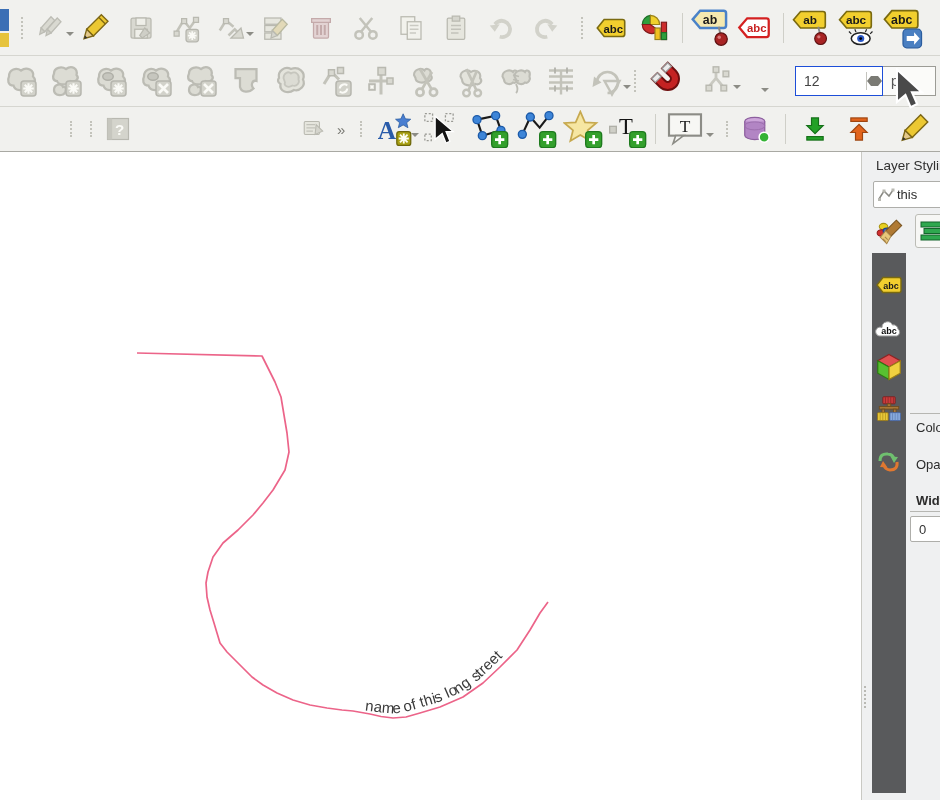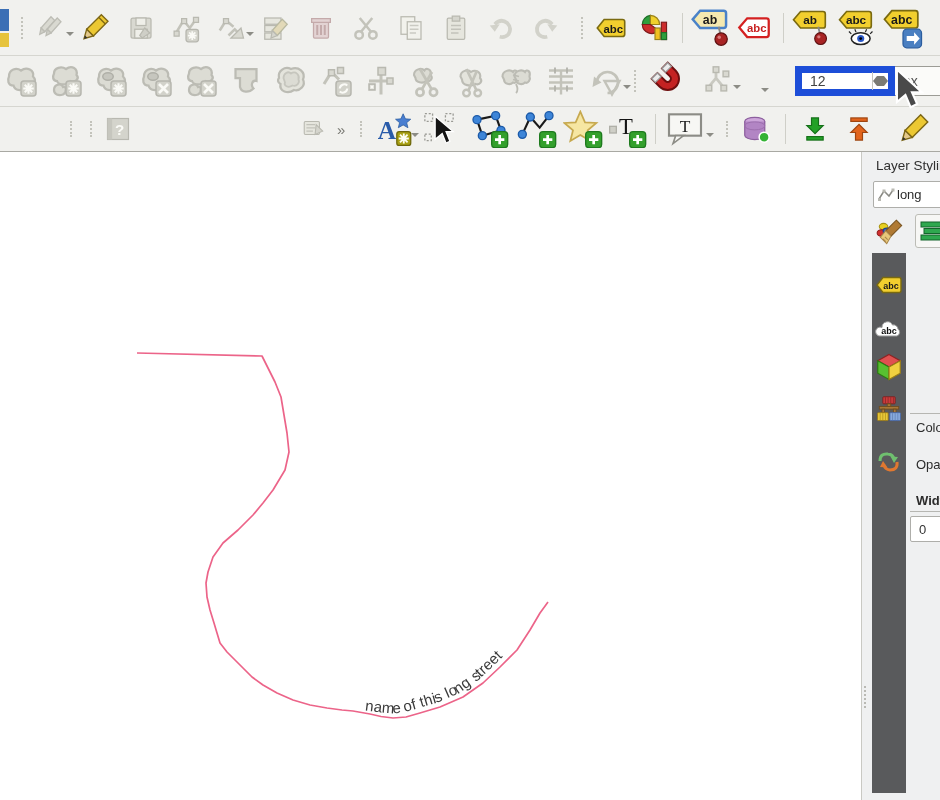--- a/index.html
+++ b/index.html
@@ -14,21 +14,21 @@
   .b34{width:34px;height:40px;margin-right:11px;}
   .b38{width:38px;height:40px;margin-right:7px;}
   .b28{width:30px;height:34px;margin-right:8px;}
   .hgrip{flex:0 0 auto;width:4px;height:22px;border-left:2px dotted #c3c3bb;margin:0 7px;}
   .hgrip.sm{height:16px;}
   .vsep{flex:0 0 auto;width:1px;height:30px;background:#cfcfc8;margin:0 6px;}
   .caret{width:0;height:0;border:4px solid transparent;border-top-color:#8c8c85;margin-left:2px;align-self:flex-end;margin-bottom:10px;}
   .caret.att{position:absolute;right:-6px;bottom:8px;margin:0;}
   
   .spingrp{position:absolute;left:795px;top:10px;display:flex;align-items:stretch;height:30px;}
-  .spinbox{width:86px;background:#fff;border:7px solid #1d4ed8;display:flex;align-items:center;}
+  .spinbox{width:86px;background:#fff;border:1px solid #1d4ed8;display:flex;align-items:center;}
   .spinbox input{border:0;outline:none;width:60px;padding-left:8px;font-size:14px;color:#444;
                  font-family:"Liberation Sans",sans-serif;background:transparent;}
   .spinner{width:17px;border-left:1px solid #c4c4be;display:flex;flex-direction:column;}
   .spinner div{flex:1;display:flex;align-items:center;justify-content:center;}
   .tri-u{width:0;height:0;border:4px solid transparent;border-bottom:5px solid #7a7a74;}
   .tri-d{width:0;height:0;border:4px solid transparent;border-top:5px solid #7a7a74;}
   .unitbox{width:44px;background:#fbfbf9;border:1px solid #9c9c96;border-left:0;display:flex;align-items:center;padding-left:8px;font-size:14px;color:#555;}
   
   .mapcanvas{position:absolute;left:0;top:152px;width:861px;height:648px;background:#fff;border-right:1px solid #c9c9c4;}
   
@@ -530,21 +530,21 @@
   <div class="panel">
     <div class="ptitle">Layer Styling</div>
 
     <div class="layercombo">
       <svg width="18" height="16" viewBox="0 0 18 16" style="margin-left:3px;flex:0 0 auto;">
         <path d="M2 12 L7 4 L12 9 L16 3" fill="none" stroke="#8a8a84" stroke-width="1.5"></path>
         <rect x="1" y="11" width="3" height="3" fill="#b9b9b2"></rect>
         <rect x="5.5" y="2.5" width="3" height="3" fill="#b9b9b2"></rect>
         <rect x="14.5" y="1.5" width="3" height="3" fill="#b9b9b2"></rect>
       </svg>
-      <span>long</span>
+      <span>this</span>
     </div>
 
     <div class="brushtab">
       <svg width="32" height="30" viewBox="0 0 30 28">
         <ellipse cx="8" cy="8" rx="4" ry="3" fill="#e8d020" stroke="#a89410"></ellipse>
         <ellipse cx="6" cy="14" rx="4" ry="3" fill="#d03030" stroke="#8e1c1c"></ellipse>
         <ellipse cx="11" cy="12" rx="3.4" ry="2.6" fill="#3a68c4" stroke="#204488"></ellipse>
         <polygon points="20,2 25,7 15,17 10,12" fill="#b07a34" stroke="#7a5420"></polygon>
         <polygon points="10,12 15,17 11,24 5,18" fill="#e8c87a" stroke="#a8854a"></polygon>
         <path d="M7.5 19.5 l2.6 2.6 M9.3 17.6 l2.6 2.6" stroke="#a8854a" stroke-width="1"></path>

